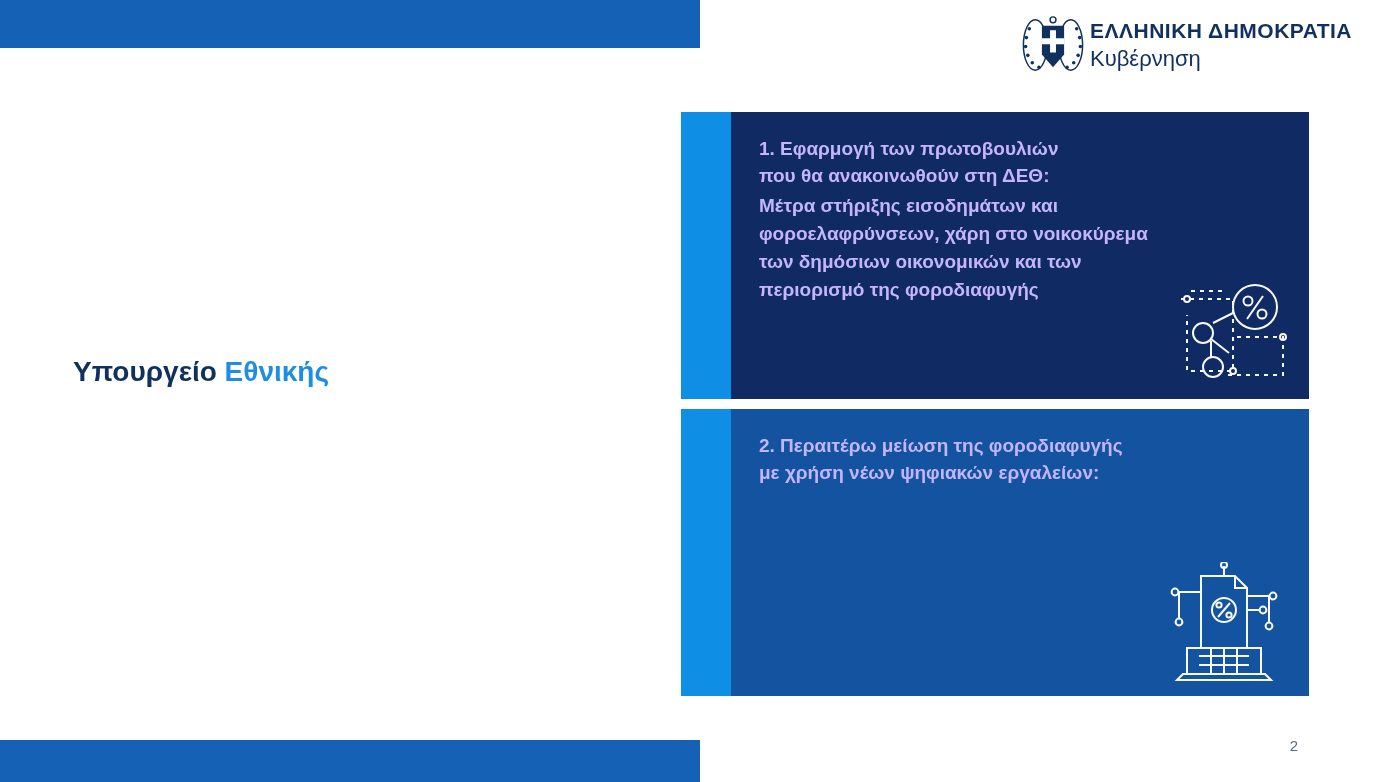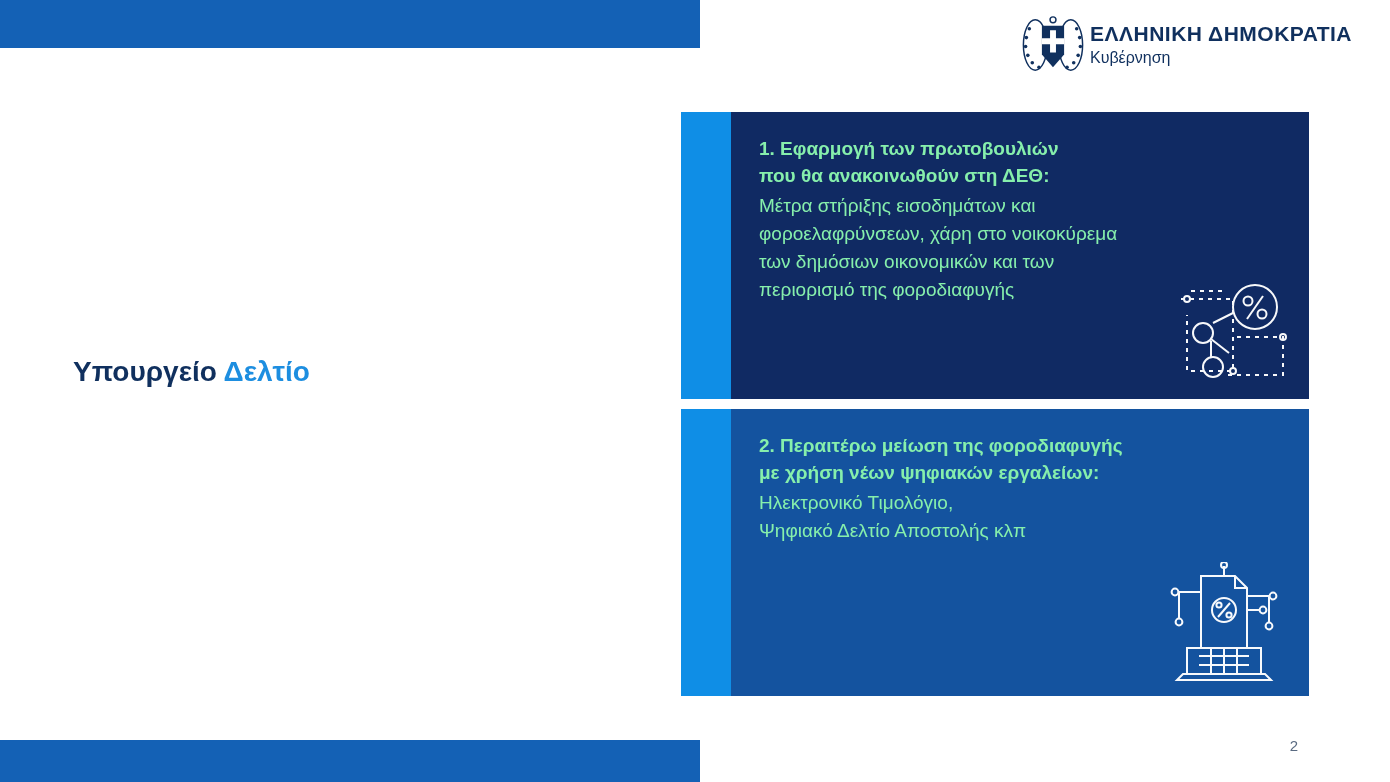--- a/index.html
+++ b/index.html
@@ -55,21 +55,21 @@
     line-height: 1.15;
   }
   .logo-title {
     font-size: 21px;
     font-weight: bold;
     letter-spacing: 0.5px;
     color: #10305e;
     white-space: nowrap;
   }
   .logo-sub {
-    font-size: 16px;
+    font-size: 22px;
     color: #10305e;
     margin-top: 3px;
   }
 
   
   .left-title {
     position: absolute;
     left: 65px;
     top: 352px;
     width: 540px;
@@ -88,21 +88,21 @@
   }
   .card-stripe {
     width: 50px;
     flex: none;
     background: #0f8ee6;
   }
   .card-body {
     flex: 1;
     position: relative;
     padding: 24px 30px 18px 28px;
-    color: #86efac;
+    color: #c4b5fd;
   }
 
   #card-1 {
     left: 681px;
     top: 112px;
     width: 628px;
     height: 287px;
   }
   #card-1 .card-body { background: #102a63; }
 
@@ -119,21 +119,21 @@
     font-weight: bold;
     line-height: 1.42;
     margin: 0 0 2px 0;
     white-space: pre-line;
   }
   .card-text {
     font-size: 19px;
     line-height: 1.47;
     margin: 0;
     white-space: pre-line;
-    font-weight: normal;
+    font-weight: bold;
   }
 
   .card-icon {
     position: absolute;
     right: 18px;
     bottom: 10px;
     width: 130px;
     height: 120px;
     opacity: 0.97;
   }
@@ -181,21 +181,21 @@
       <path d="M46 30 H54 V41 H65 V49 H54 V60 H46 V49 H35 V41 H46 Z" fill="#ffffff"></path>
     </svg>
   </span>
   <span class="logo-text">
     <span class="logo-title">ΕΛΛΗΝΙΚΗ ΔΗΜΟΚΡΑΤΙΑ</span>
     <span class="logo-sub">Κυβέρνηση</span>
   </span>
 </div>
 
 <div class="left-title">
-  <span class="dark">Υπουργείο </span><span class="accent">Δελτίο</span><br>
+  <span class="dark">Υπουργείο </span><span class="accent">Εθνικής</span><br>
 </div>
 
 <div class="card" id="card-1">
   <div class="card-stripe"></div>
   <div class="card-body">
     <p class="card-heading">1. Εφαρμογή των πρωτοβουλιών
 που θα ανακοινωθούν στη ΔΕΘ:</p>
     <p class="card-text">Μέτρα στήριξης εισοδημάτων και
 φοροελαφρύνσεων, χάρη στο νοικοκύρεμα
 των δημόσιων οικονομικών και των
@@ -224,22 +224,20 @@
       </svg>
     </span>
   </div>
 </div>
 
 <div class="card" id="card-2">
   <div class="card-stripe"></div>
   <div class="card-body">
     <p class="card-heading">2. Περαιτέρω μείωση της φοροδιαφυγής
 με χρήση νέων ψηφιακών εργαλείων:</p>
-    <p class="card-text">Ηλεκτρονικό Τιμολόγιο,
-Ψηφιακό Δελτίο Αποστολής κλπ</p>
     <span class="card-icon">
       <svg viewBox="0 0 126 128" width="126" height="128" aria-hidden="true">
         <g fill="none" stroke="#ffffff" stroke-width="2">
           <path d="M40 14 H74 L86 26 V86 H40 Z"></path>
           <path d="M74 14 V26 H86"></path>
           <circle cx="63" cy="48" r="12"></circle>
           <line x1="57" y1="55" x2="69" y2="41"></line>
           <circle cx="58" cy="43" r="2.6"></circle>
           <circle cx="68" cy="53" r="2.6"></circle>
           <path d="M26 86 H100 V112 H26 Z"></path>

